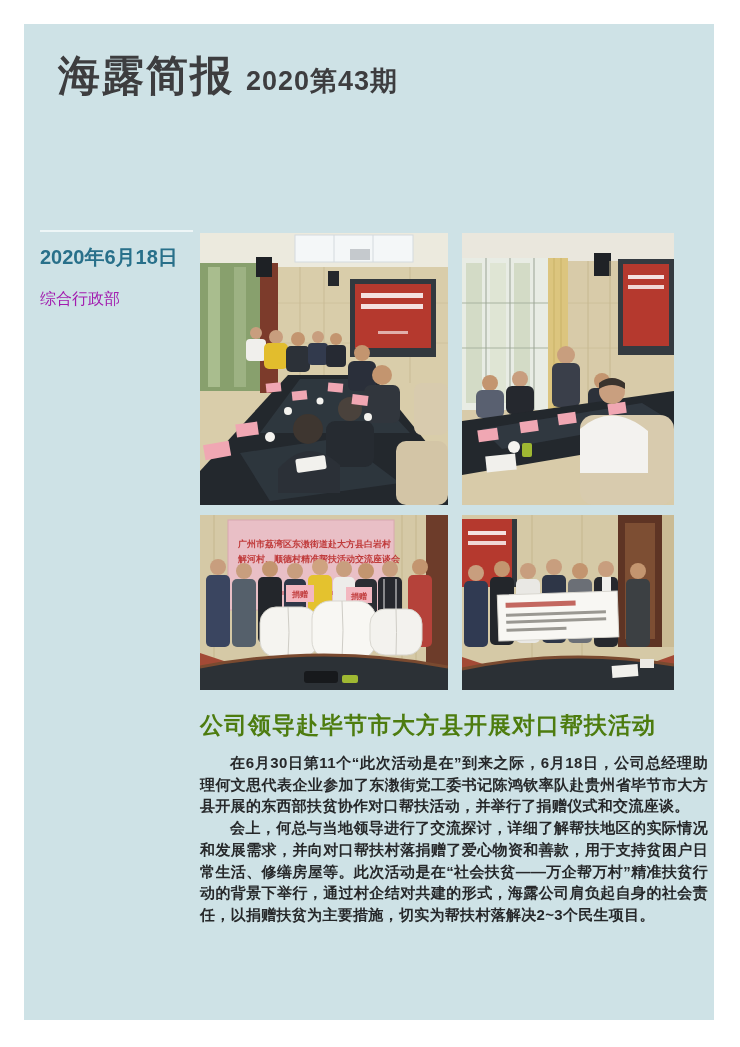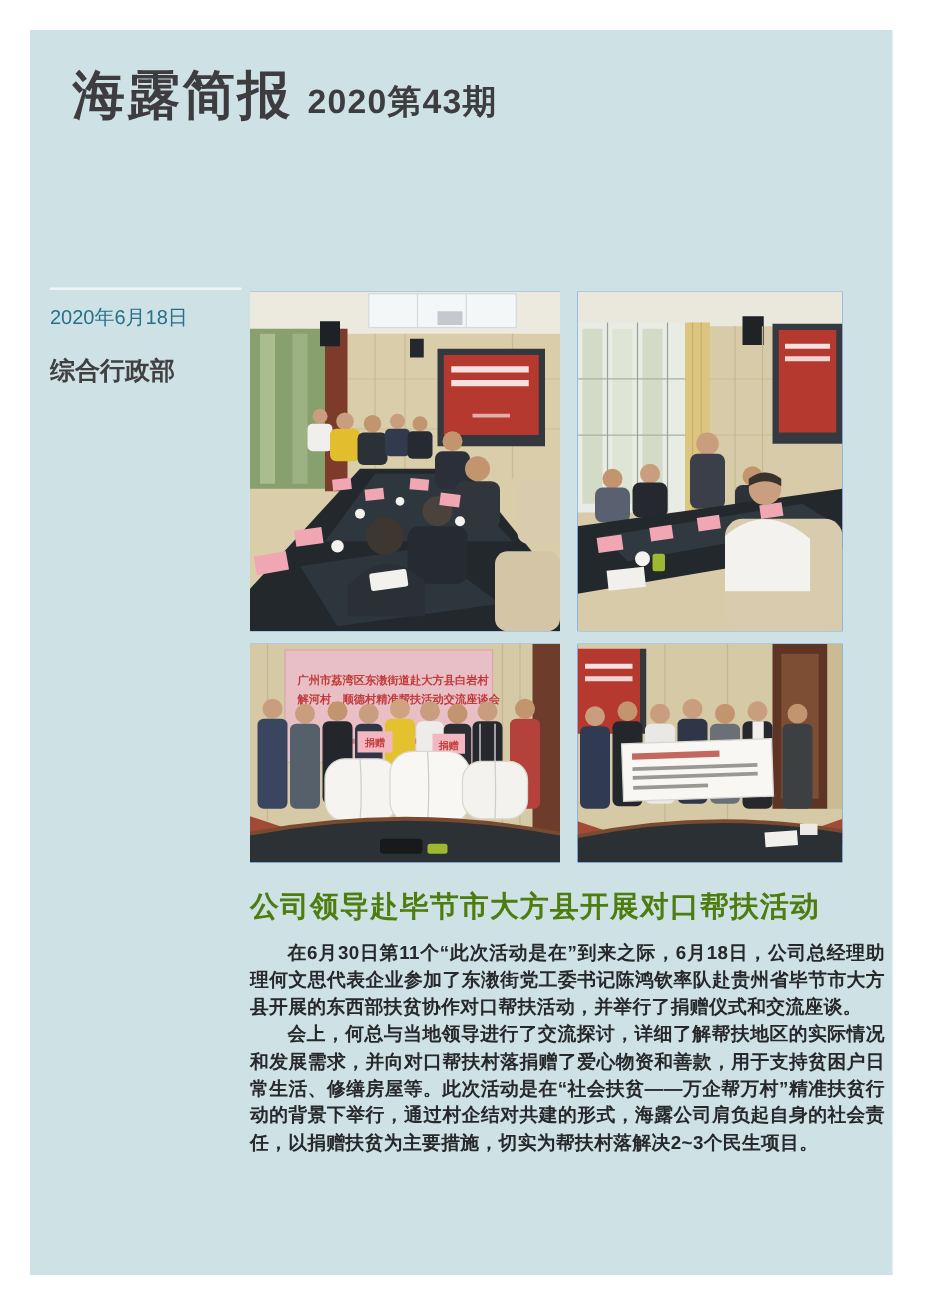--- a/index.html
+++ b/index.html
@@ -7,27 +7,27 @@
               font-family:"Liberation Sans", sans-serif; }
   .page { position:relative; width:740px; height:1047px; background:#ffffff; overflow:hidden; }
   .panel { position:absolute; left:24px; top:24px; width:690px; height:996px; background:#cee2e6; }
 
   .masthead { position:absolute; left:34px; top:30px; display:flex; align-items:baseline; }
   .masthead h1 { font-size:42px; line-height:1.05; font-weight:700; color:#3d3d3f; letter-spacing:2px; }
   .issue { font-size:27px; font-weight:700; color:#3d3d3f; margin-left:12px; letter-spacing:1px; }
 
   .sidebar { position:absolute; left:16px; top:206px; width:156px; }
   .sidebar .divider { width:153px; height:2px; background:#eef6f7; }
-  .sidebar .date { margin-top:12px; font-size:16px; font-weight:400; color:#28708a; }
-  .sidebar .dept { margin-top:18px; font-size:20px; font-weight:700; color:#404040; }
+  .sidebar .date { margin-top:12px; font-size:20px; font-weight:700; color:#28708a; }
+  .sidebar .dept { margin-top:18px; font-size:16px; font-weight:400; color:#a21caf; }
 
   .photo-grid { position:absolute; left:176px; top:209px;
                 display:grid; grid-template-columns:248px 212px; grid-template-rows:272px 175px;
                 column-gap:14px; row-gap:10px; }
-  .photo { overflow:hidden; background:#3b82f6;text-align:center; }
+  .photo { overflow:hidden; background:#86efac;text-align:center; }
   .photo svg { display:block; }
 
   .article-title { position:absolute; left:176px; top:686px; font-size:23px; font-weight:700;
                    color:#4d7c0f; letter-spacing:1px; }
   .body-text { position:absolute; left:176px; top:728px; width:508px;
                font-size:15px; line-height:21.7px; font-weight:600; color:#26282a;
                text-align:justify; letter-spacing:0.3px; }
   .body-text p { text-indent:2em; margin:0; }
 </style>
 </head>

